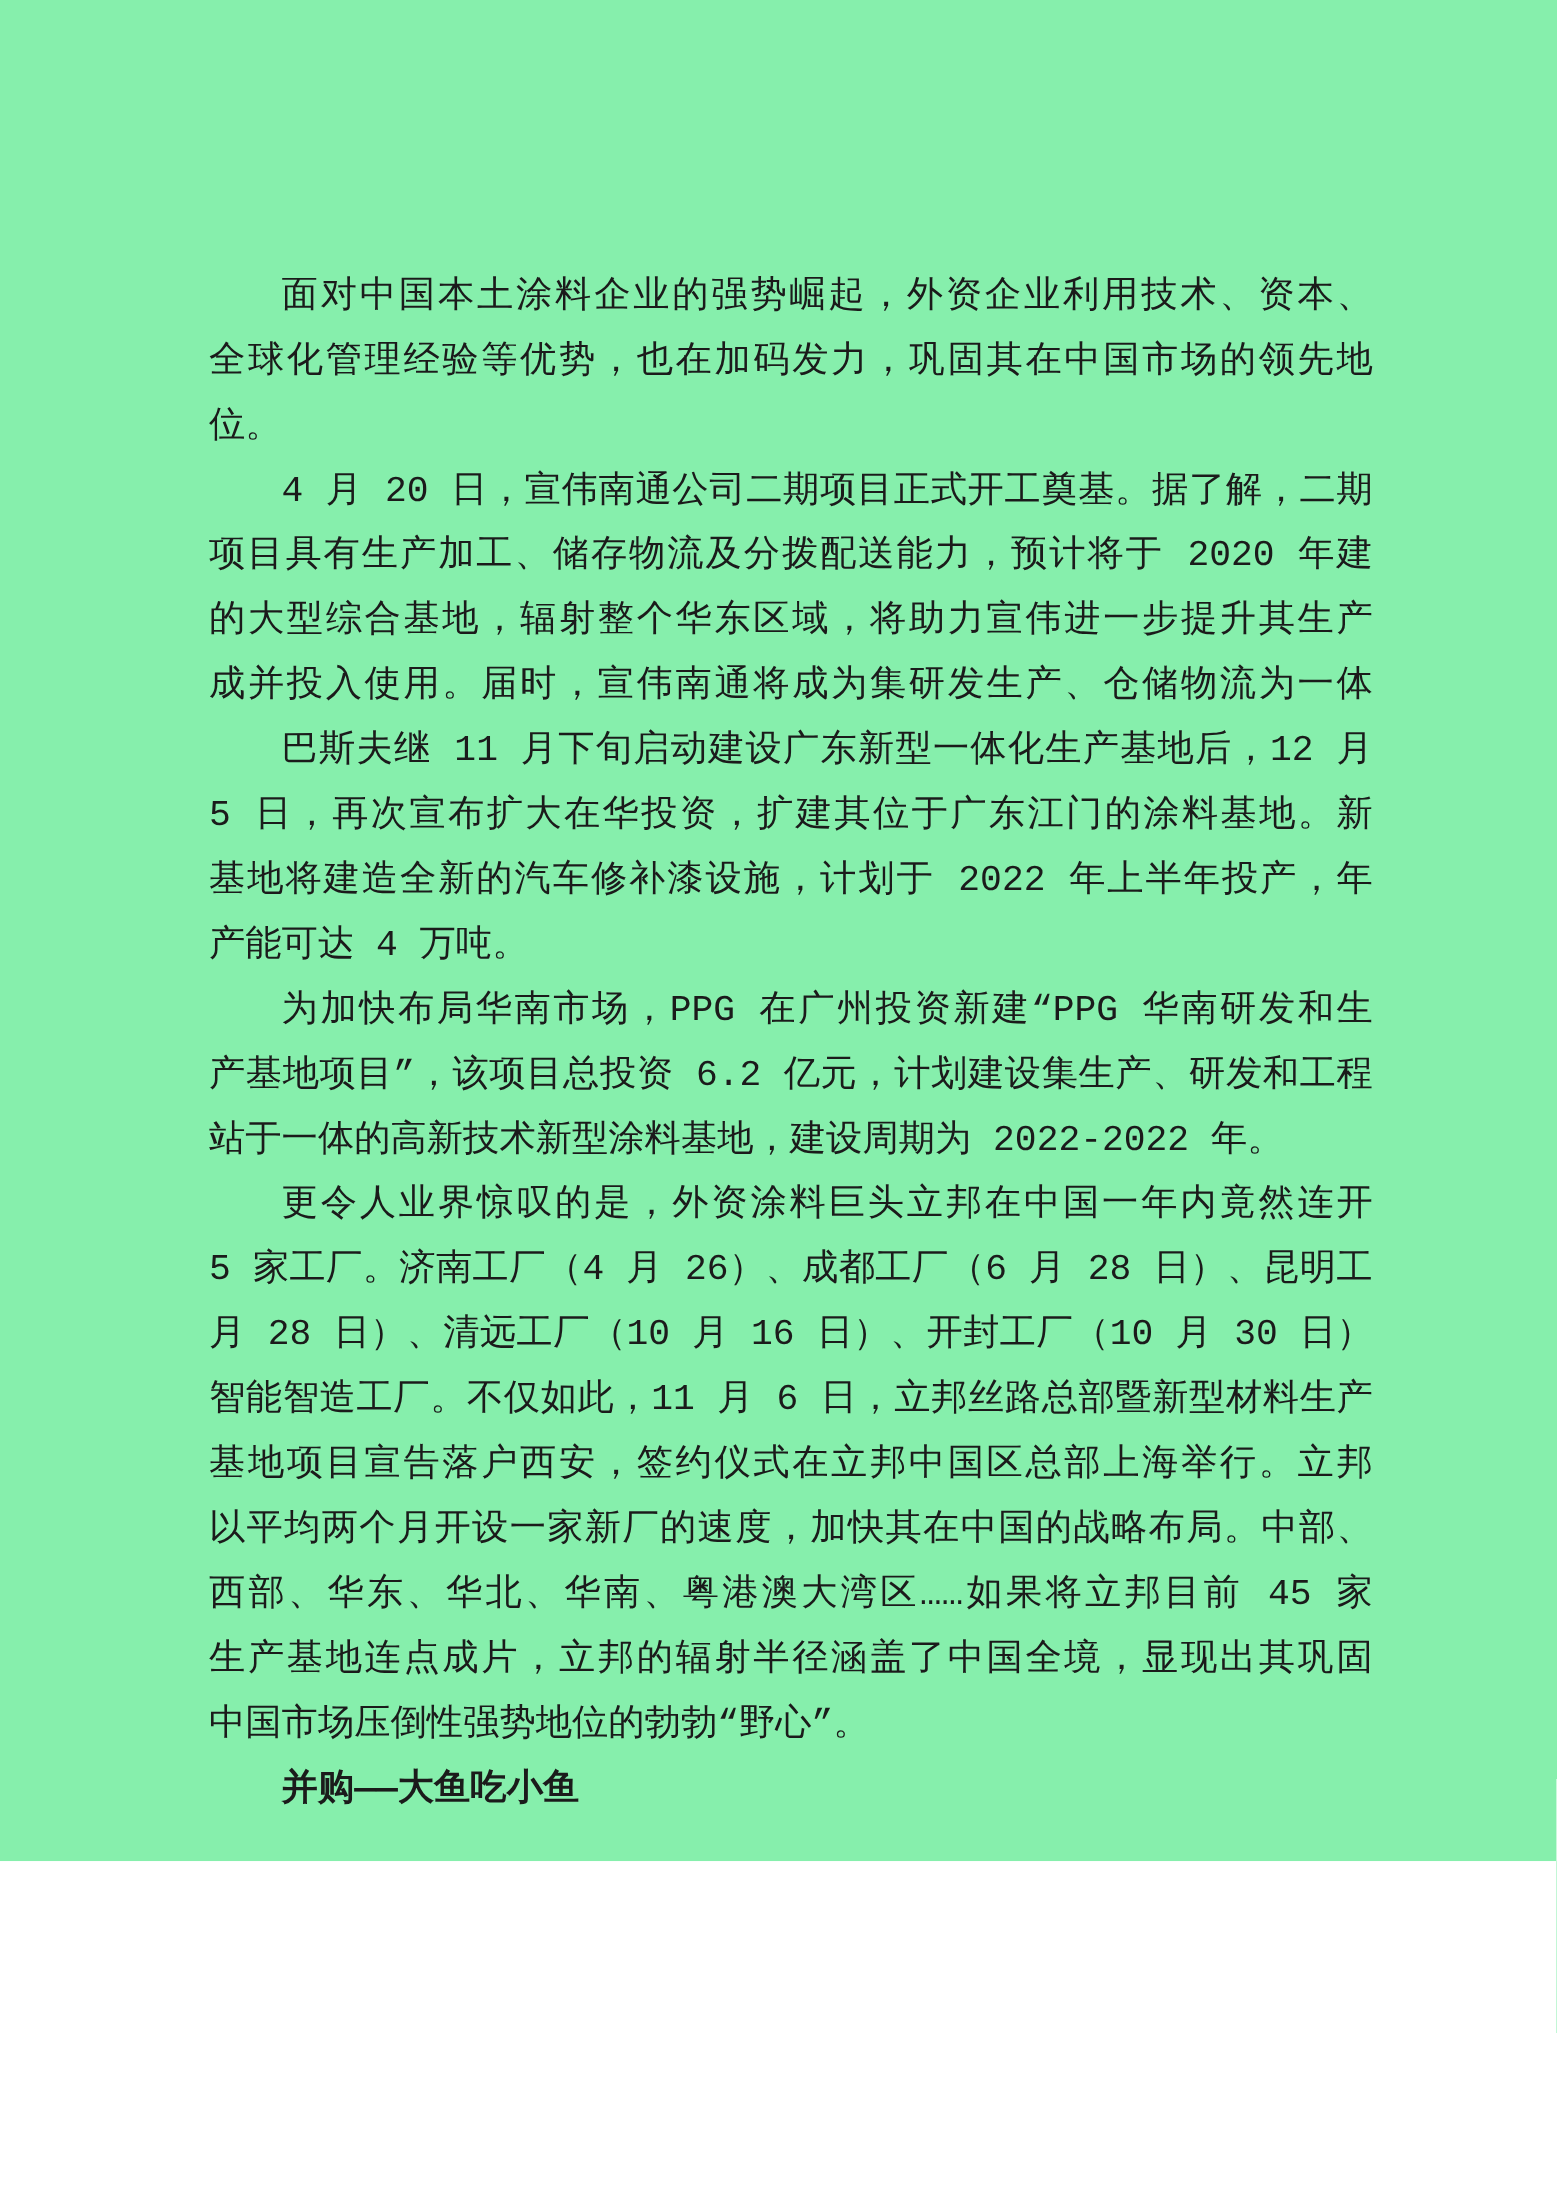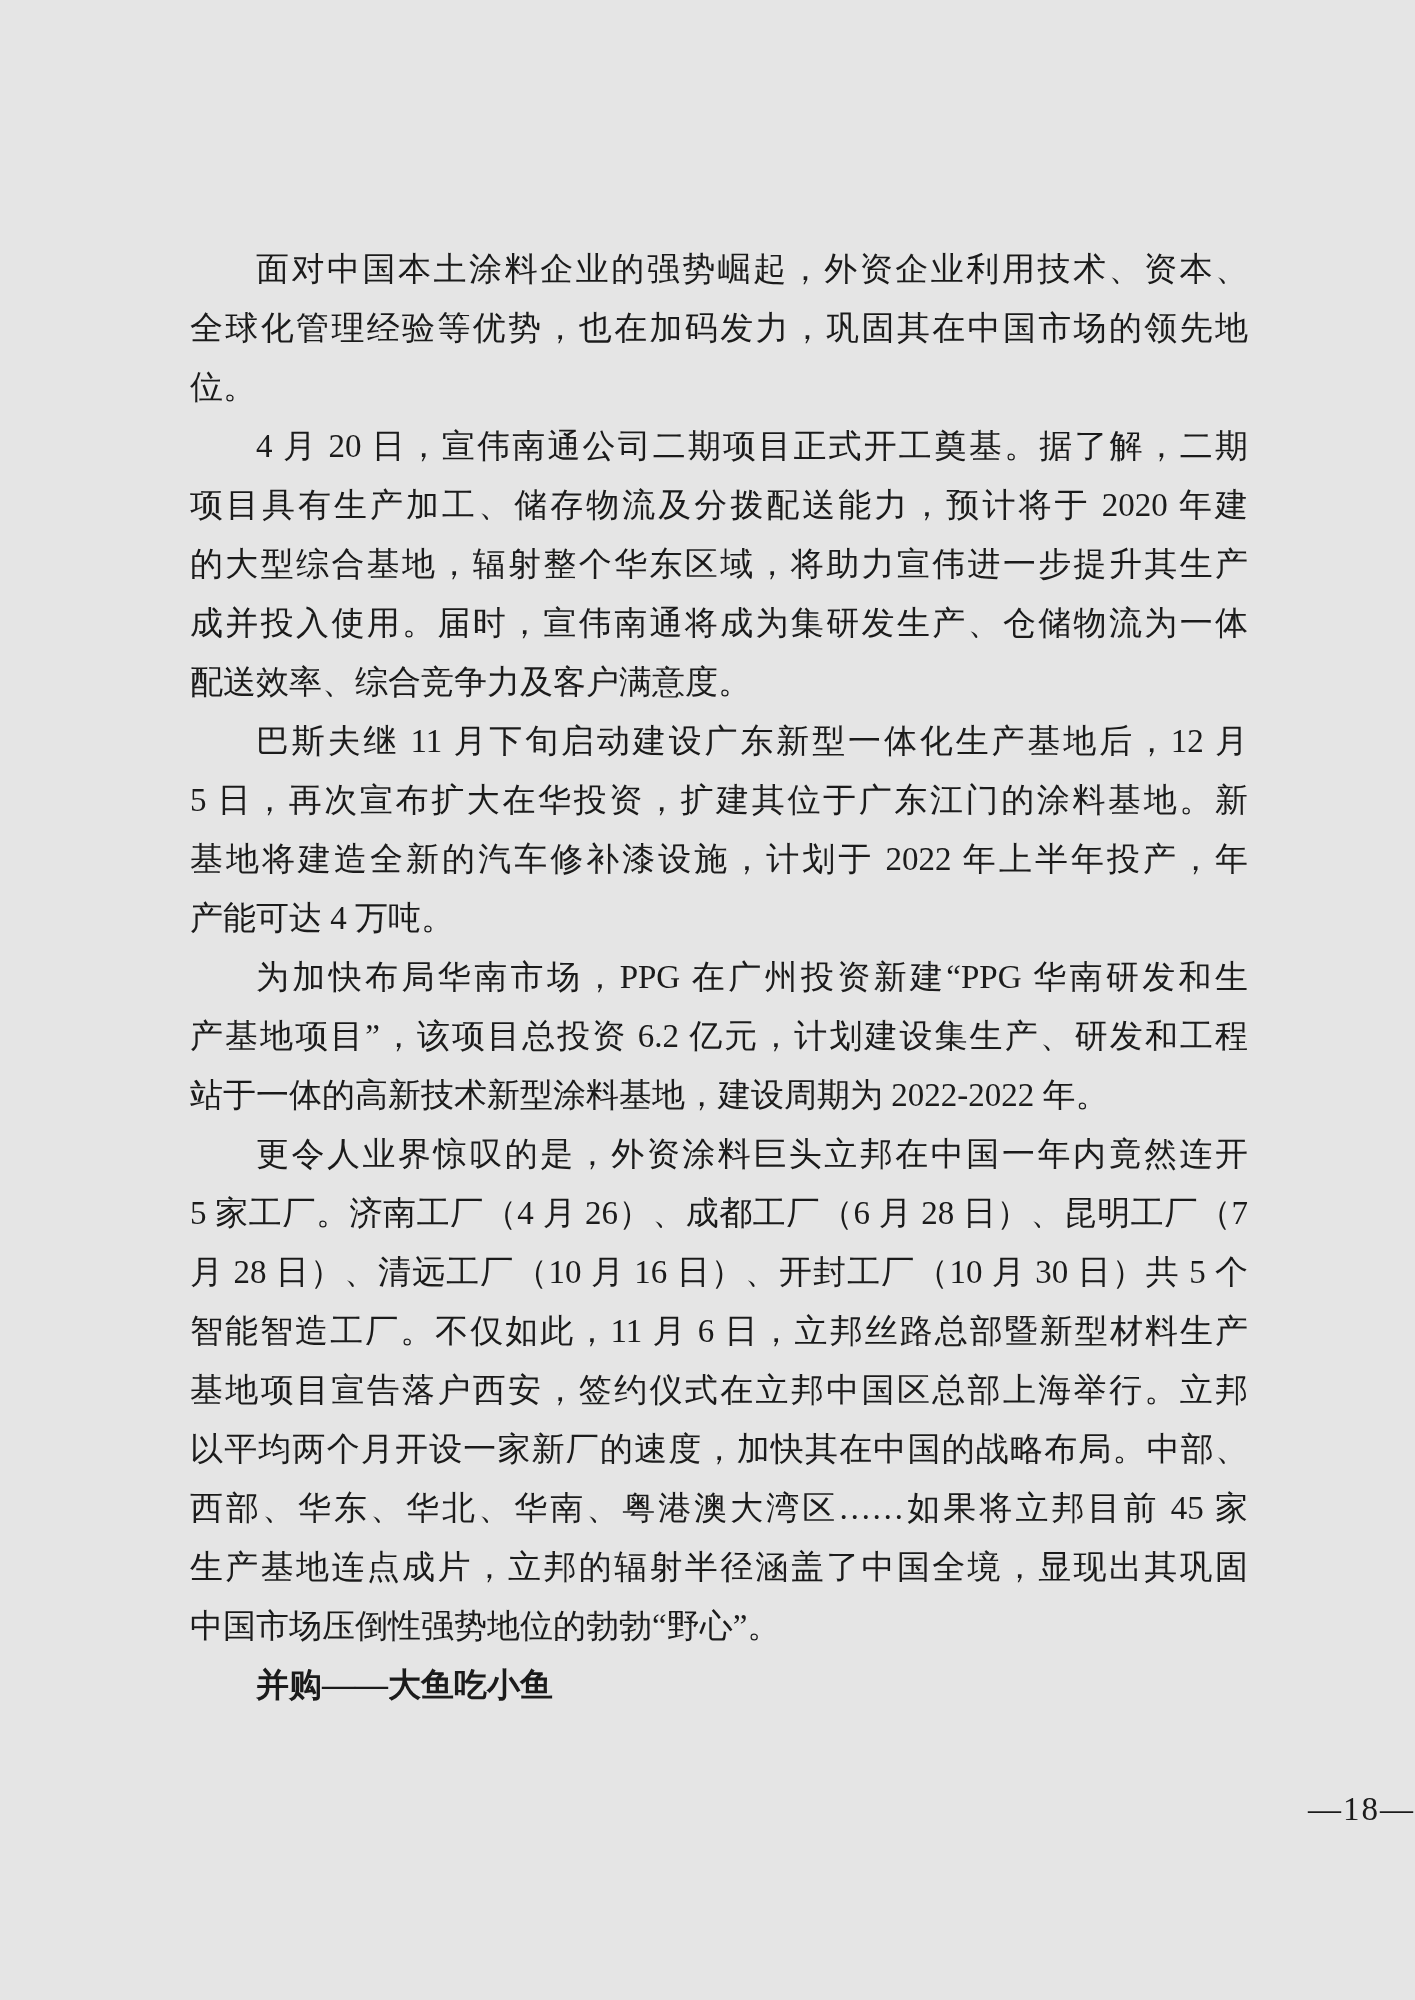--- a/index.html
+++ b/index.html
@@ -3,24 +3,24 @@
 <meta charset="utf-8">
 <style>
   html, body {
     margin: 0;
     padding: 0;
     background: #ffffff;
   }
   .page {
     position: relative;
     width: 1415px;
-    height: 2000px;
-    background: #e5e5e5;
+    height: 1692px;
+    background: #86efac;
     overflow: hidden;
-    font-family: Liberation Serif, serif;
+    font-family: Liberation Mono, monospace;
     color: #1b1b1b;
   }
   .textblock {
     position: absolute;
     left: 190px;
     top: 240px;
     width: 1058px;
     font-size: 33px;
     line-height: 59px;
   }
@@ -58,21 +58,20 @@
 <div class="page">
 
   <div class="textblock">
     <div class="line indent">面对中国本土涂料企业的强势崛起，外资企业利用技术、资本、</div>
     <div class="line">全球化管理经验等优势，也在加码发力，巩固其在中国市场的领先地</div>
     <div class="line lastline">位。</div>
     <div class="line indent">4 月 20 日，宣伟南通公司二期项目正式开工奠基。据了解，二期</div>
     <div class="line">项目具有生产加工、储存物流及分拨配送能力，预计将于 2020 年建</div>
     <div class="line">的大型综合基地，辐射整个华东区域，将助力宣伟进一步提升其生产</div>
     <div class="line">成并投入使用。届时，宣伟南通将成为集研发生产、仓储物流为一体</div>
-    <div class="line lastline">配送效率、综合竞争力及客户满意度。</div>
     <div class="line indent">巴斯夫继 11 月下旬启动建设广东新型一体化生产基地后，12 月</div>
     <div class="line">5 日，再次宣布扩大在华投资，扩建其位于广东江门的涂料基地。新</div>
     <div class="line">基地将建造全新的汽车修补漆设施，计划于 2022 年上半年投产，年</div>
     <div class="line lastline">产能可达 4 万吨。</div>
     <div class="line indent">为加快布局华南市场，PPG 在广州投资新建“PPG 华南研发和生</div>
     <div class="line">产基地项目”，该项目总投资 6.2 亿元，计划建设集生产、研发和工程</div>
     <div class="line lastline">站于一体的高新技术新型涂料基地，建设周期为 2022-2022 年。</div>
     <div class="line indent">更令人业界惊叹的是，外资涂料巨头立邦在中国一年内竟然连开</div>
     <div class="line">5 家工厂。济南工厂（4 月 26）、成都工厂（6 月 28 日）、昆明工厂（7</div>
     <div class="line">月 28 日）、清远工厂（10 月 16 日）、开封工厂（10 月 30 日）共 5 个</div>

